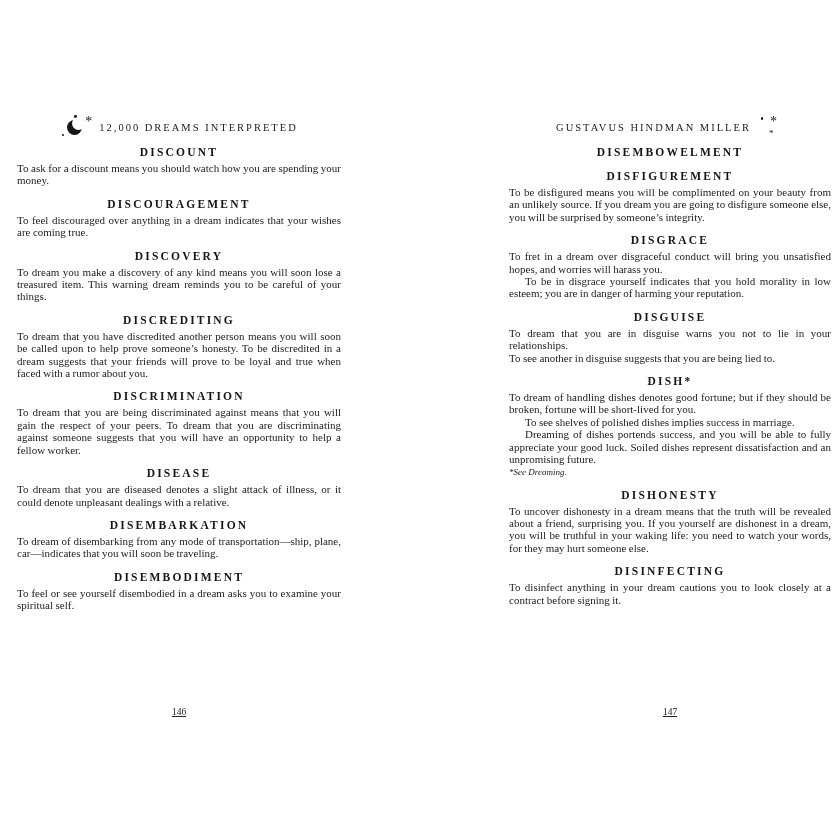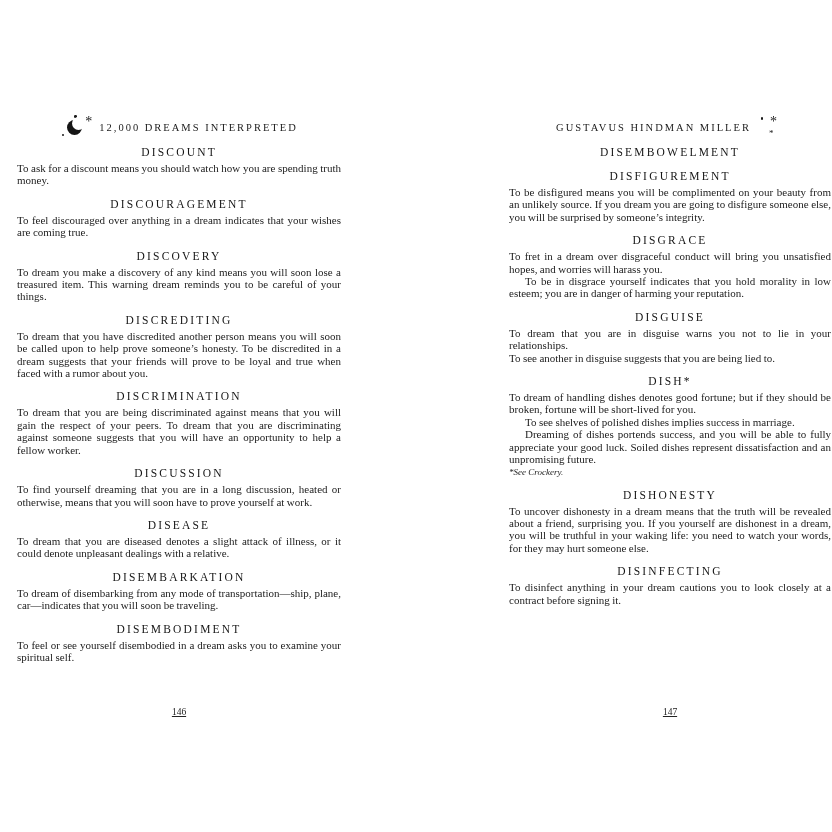--- a/index.html
+++ b/index.html
@@ -109,21 +109,21 @@
     color: #1b1b1b;
   }
 
   
   .entries { }
   section[data-name="dictionary-entry"] { margin: 0; }
   h3[data-name="entry-term"] {
     margin: 11px 0 3px 0;
     font-size: 11.5px;
     line-height: 13px;
-    font-weight: normal;
+    font-weight: bold;
     text-align: center;
     letter-spacing: 2.2px;
     color: #161616;
   }
   section[data-name="dictionary-entry"]:first-child h3[data-name="entry-term"] {
     margin-top: 2px;
   }
   p.para {
     margin: 0;
     font-size: 11px;
@@ -161,41 +161,37 @@
         <span class="dot d1" data-name="star-dot-icon"></span>
         <span class="star-big" data-name="star-icon">*</span>
         <span class="moon" data-name="moon-icon"></span>
         <span class="dot d2" data-name="star-dot-icon"></span>
       </span>
       <span class="rh-text" data-name="left-header-title">12,000 DREAMS INTERPRETED</span>
     </div>
     <div class="entries" id="left-entries" data-name="left-page-entries">
         <section data-name="dictionary-entry">
           <h3 data-name="entry-term">DISCOUNT</h3>
-          <p data-name="entry-paragraph" class="para">To ask for a discount means you should watch how you are spending truth money.</p>
+          <p data-name="entry-paragraph" class="para">To ask for a discount means you should watch how you are spending your money.</p>
         </section>
         <section data-name="dictionary-entry">
           <h3 data-name="entry-term">DISCOURAGEMENT</h3>
           <p data-name="entry-paragraph" class="para">To feel discouraged over anything in a dream indicates that your wishes are coming true.</p>
         </section>
         <section data-name="dictionary-entry">
           <h3 data-name="entry-term">DISCOVERY</h3>
           <p data-name="entry-paragraph" class="para">To dream you make a discovery of any kind means you will soon lose a treasured item. This warning dream reminds you to be careful of your things.</p>
         </section>
         <section data-name="dictionary-entry">
           <h3 data-name="entry-term">DISCREDITING</h3>
           <p data-name="entry-paragraph" class="para">To dream that you have discredited another person means you will soon be called upon to help prove someone’s honesty. To be discredited in a dream suggests that your friends will prove to be loyal and true when faced with a rumor about you.</p>
         </section>
         <section data-name="dictionary-entry">
           <h3 data-name="entry-term">DISCRIMINATION</h3>
           <p data-name="entry-paragraph" class="para">To dream that you are being discriminated against means that you will gain the respect of your peers. To dream that you are discriminating against someone suggests that you will have an opportunity to help a fellow worker.</p>
-        </section>
-        <section data-name="dictionary-entry">
-          <h3 data-name="entry-term">DISCUSSION</h3>
-          <p data-name="entry-paragraph" class="para">To find yourself dreaming that you are in a long discussion, heated or otherwise, means that you will soon have to prove yourself at work.</p>
         </section>
         <section data-name="dictionary-entry">
           <h3 data-name="entry-term">DISEASE</h3>
           <p data-name="entry-paragraph" class="para">To dream that you are diseased denotes a slight attack of illness, or it could denote unpleasant dealings with a relative.</p>
         </section>
         <section data-name="dictionary-entry">
           <h3 data-name="entry-term">DISEMBARKATION</h3>
           <p data-name="entry-paragraph" class="para">To dream of disembarking from any mode of transportation—ship, plane, car—indicates that you will soon be traveling.</p>
         </section>
         <section data-name="dictionary-entry">
@@ -231,21 +227,21 @@
         <section data-name="dictionary-entry">
           <h3 data-name="entry-term">DISGUISE</h3>
           <p data-name="entry-paragraph" class="para">To dream that you are in disguise warns you not to lie in your relationships.</p>
           <p data-name="entry-paragraph" class="para">To see another in disguise suggests that you are being lied to.</p>
         </section>
         <section data-name="dictionary-entry">
           <h3 data-name="entry-term">DISH*</h3>
           <p data-name="entry-paragraph" class="para">To dream of handling dishes denotes good fortune; but if they should be broken, fortune will be short-lived for you.</p>
           <p data-name="entry-paragraph" class="para indent">To see shelves of polished dishes implies success in marriage.</p>
           <p data-name="entry-paragraph" class="para indent">Dreaming of dishes portends success, and you will be able to fully appreciate your good luck. Soiled dishes represent dissatisfaction and an unpromising future.</p>
-          <p data-name="entry-footnote" class="footnote">*See Crockery.</p>
+          <p data-name="entry-footnote" class="footnote">*See Dreaming.</p>
         </section>
         <section data-name="dictionary-entry">
           <h3 data-name="entry-term">DISHONESTY</h3>
           <p data-name="entry-paragraph" class="para">To uncover dishonesty in a dream means that the truth will be revealed about a friend, surprising you. If you yourself are dishonest in a dream, you will be truthful in your waking life: you need to watch your words, for they may hurt someone else.</p>
         </section>
         <section data-name="dictionary-entry">
           <h3 data-name="entry-term">DISINFECTING</h3>
           <p data-name="entry-paragraph" class="para">To disinfect anything in your dream cautions you to look closely at a contract before signing it.</p>
         </section>
       </div>

